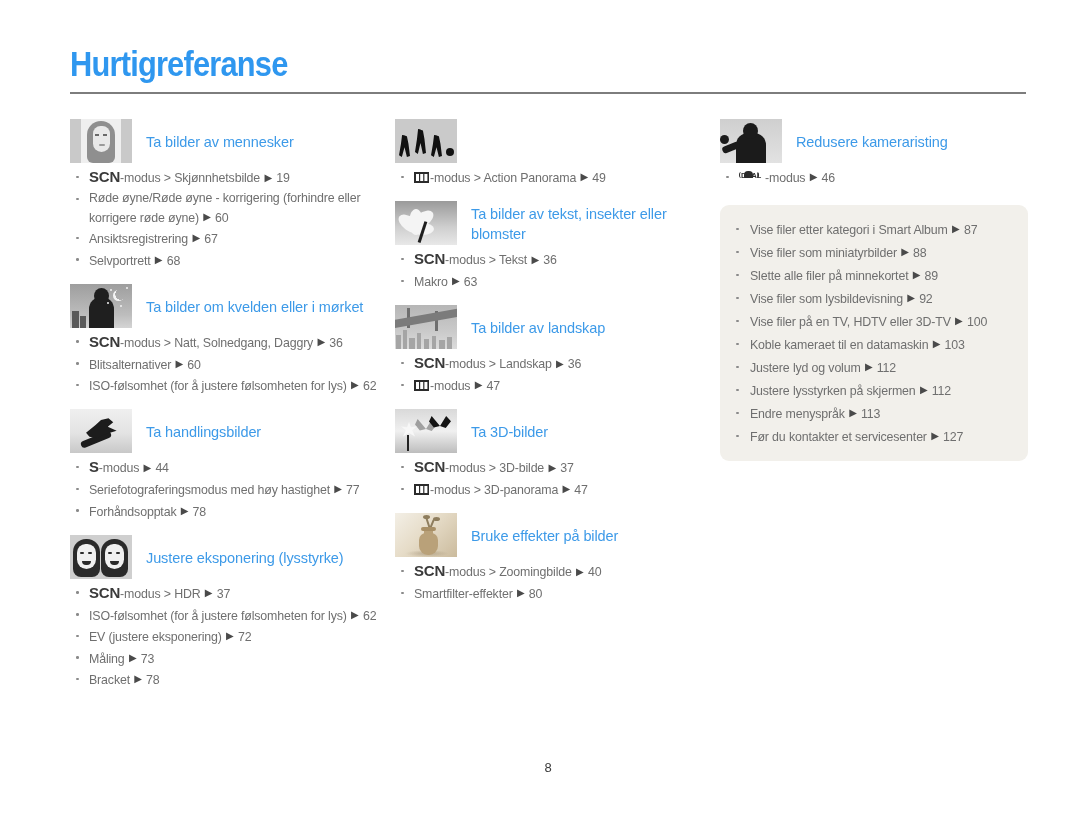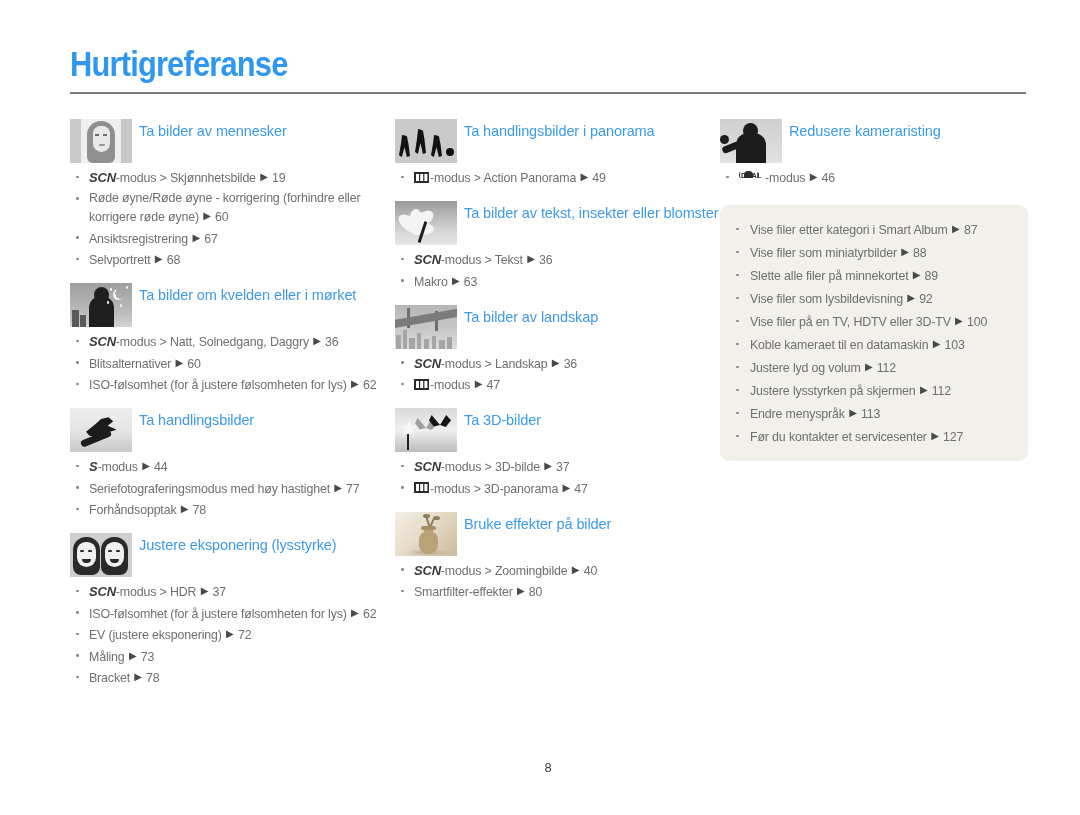--- a/index.html
+++ b/index.html
@@ -58,22 +58,22 @@
   .col.col2 { margin-left: 0; }
   .col.col3 { width: 308px; flex: 0 0 308px; }
 
   
   .section {
     position: relative;
     margin-bottom: 13px;
   }
   .sec-head {
     display: flex;
-    align-items: flex-start;
-    gap: 0;
+    align-items: center;
+    gap: 7px;
   }
   .thumb {
     width: 62px;
     height: 44px;
     flex: 0 0 62px;
     background: #d8d8d8;
     position: relative;
     overflow: hidden;
     margin-top: 1px;
   }
@@ -105,23 +105,22 @@
     left: 6px;
     top: 7.5px;
     width: 2.6px;
     height: 2.6px;
     border-radius: 50%;
     background: #8a8a8a;
   }
   .mode-scn {
     font-weight: bold;
     color: #3a3a3a;
-    font-size: 13px;
+    font-size: 15px;
     letter-spacing: -0.2px;
-    font-style: italic;
   }
   .arrow {
     color: #4a4a4a;
     font-size: 10px;
     vertical-align: 1.5px;
     padding: 0 1px;
   }
 
   
   .glyph-pano {
@@ -438,21 +437,20 @@
       </div>
     <div class="col col2">
         <div class="section">
           <div class="sec-head">
             <div class="thumb t-action">
               <div class="p p1"></div>
               <div class="p p2"></div>
               <div class="p p3"></div>
               <div class="ball"></div>
             </div>
-            <div class="sec-title">Ta handlingsbilder i panorama</div>
           </div>
           <ul class="items">
             <li><span class="glyph-pano"><i></i></span><span>-modus &gt; Action Panorama</span> <span class="arrow">▶</span> <span>49</span></li>
           </ul>
         </div>
         <div class="section">
           <div class="sec-head">
             <div class="thumb t-flower">
               <div class="pet p3"></div>
               <div class="pet p2"></div>

